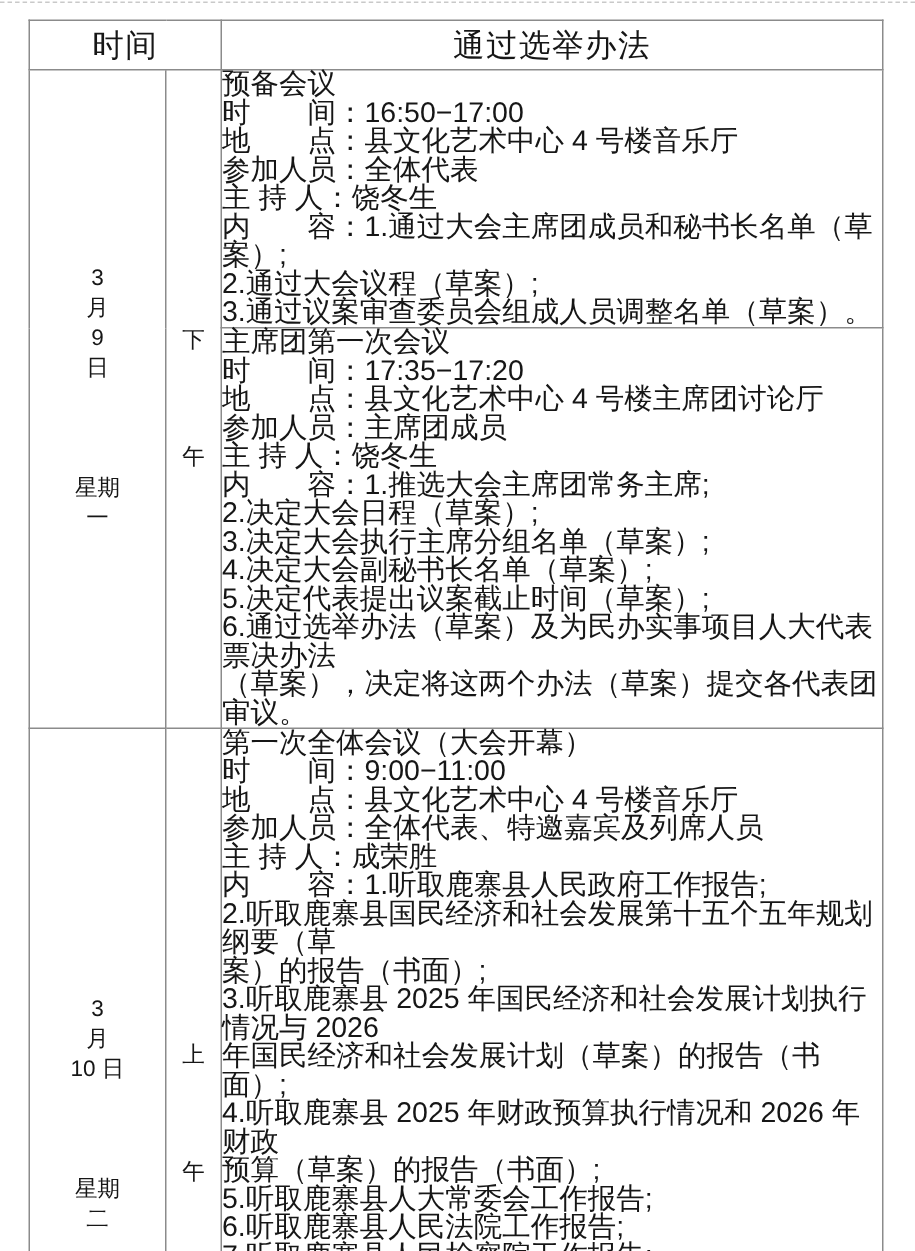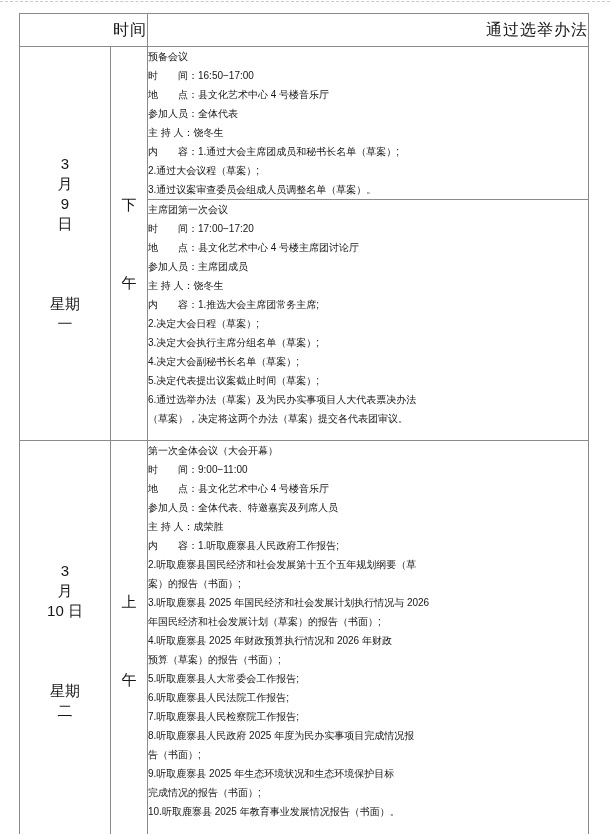--- a/index.html
+++ b/index.html
@@ -27,22 +27,22 @@
     border-collapse: collapse;
     table-layout: fixed;
   }
   .agenda th, .agenda td {
     border: 1px solid #8b8b8b;
     padding: 0;
     font-weight: normal;
   }
   .agenda thead tr { height: 33px; }
   .agenda thead th {
-    font-size: 16px;
-    text-align: right;
+    font-size: 21px;
+    text-align: center;
     vertical-align: middle;
     letter-spacing: 1px;
   }
   .row-1a { height: 152px; }
   .row-1b { height: 241px; }
   .row-2  { height: 400px; }
   .date-cell {
     vertical-align: middle;
     text-align: center;
     font-size: 15px;
@@ -51,21 +51,21 @@
   .ampm-cell {
     vertical-align: middle;
     text-align: center;
     font-size: 15px;
     line-height: 26px;
   }
   .pre { white-space: pre-line; }
   .content-cell {
     vertical-align: top;
     padding: 5px 4px 0 5px;
-    font-size: 10px;
+    font-size: 19px;
     line-height: 19px;
   }
 </style>
 </head>
 <body>
 
 <div class="page">
   <div class="top-divider"></div>
 
   <table class="agenda">
@@ -106,21 +106,21 @@
 参加人员：全体代表
 主 持 人：饶冬生
 内　　容：1.通过大会主席团成员和秘书长名单（草案）;
 2.通过大会议程（草案）;
 3.通过议案审查委员会组成人员调整名单（草案）。</div>
         </td>
       </tr>
       <tr class="row-1b">
         <td class="content-cell">
           <div class="pre">主席团第一次会议
-时　　间：17:00−17:20
+时　　间：17:35−17:20
 地　　点：县文化艺术中心 4 号楼主席团讨论厅
 参加人员：主席团成员
 主 持 人：饶冬生
 内　　容：1.推选大会主席团常务主席;
 2.决定大会日程（草案）;
 3.决定大会执行主席分组名单（草案）;
 4.决定大会副秘书长名单（草案）;
 5.决定代表提出议案截止时间（草案）;
 6.通过选举办法（草案）及为民办实事项目人大代表票决办法
 （草案），决定将这两个办法（草案）提交各代表团审议。</div>

